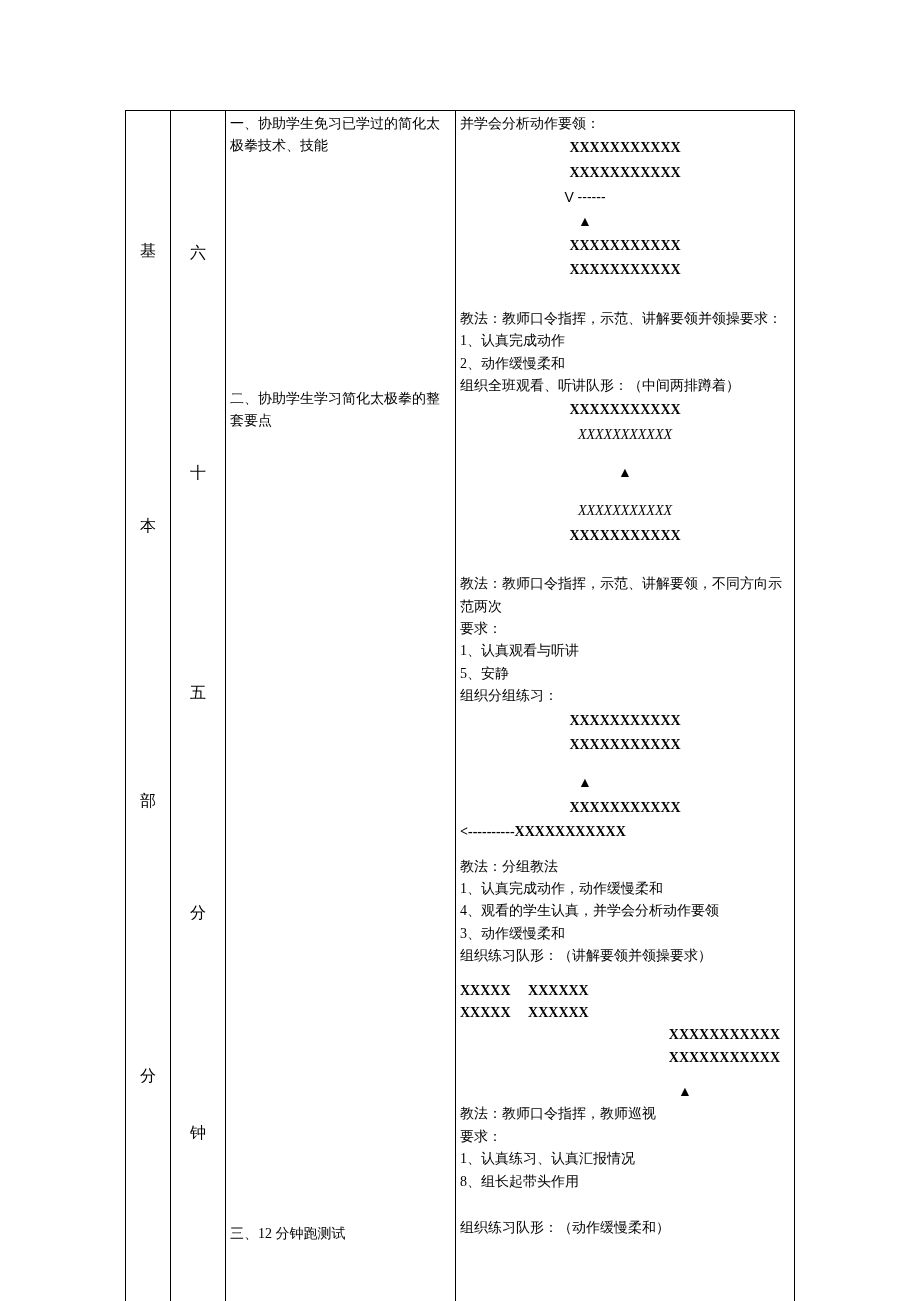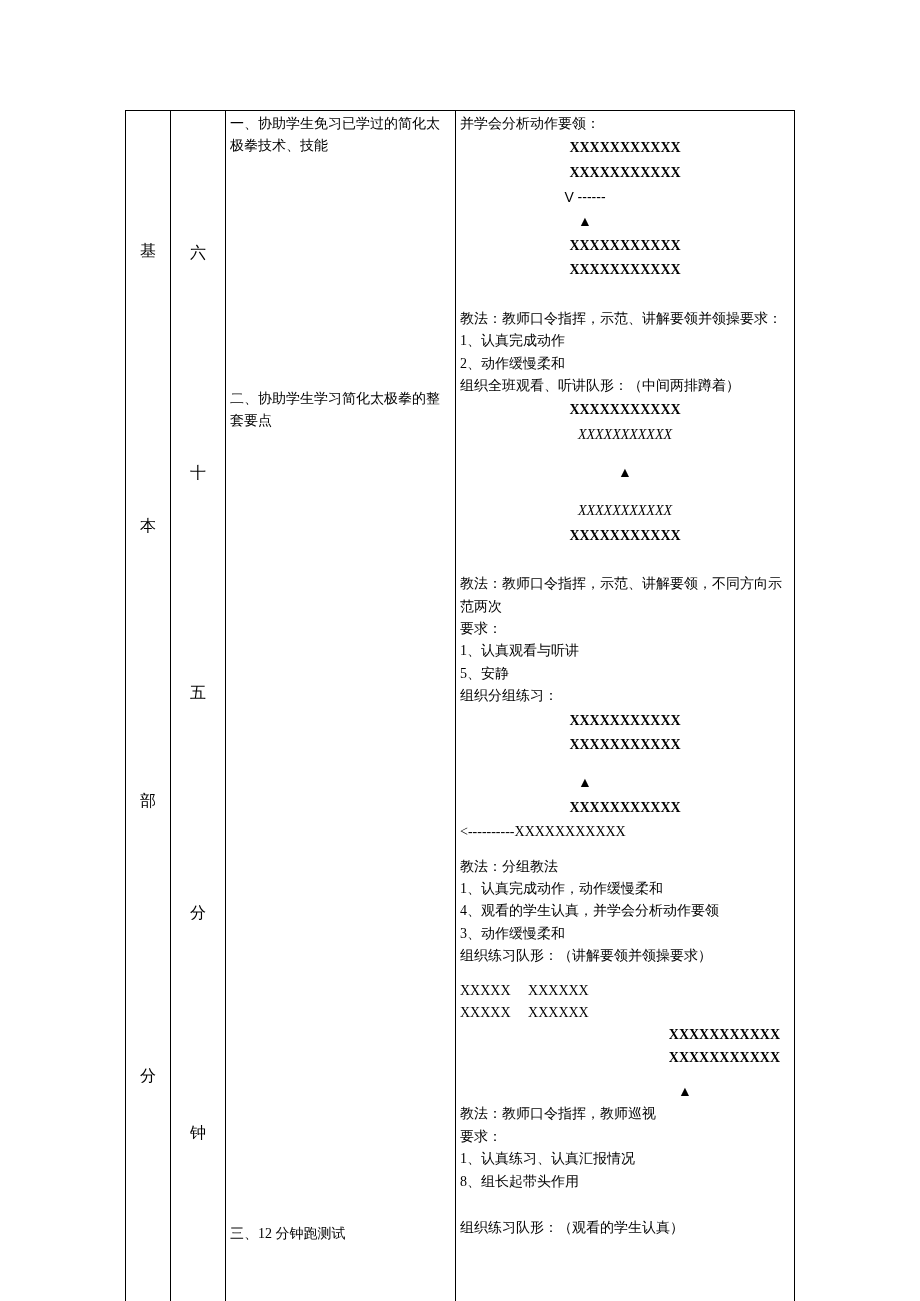--- a/index.html
+++ b/index.html
@@ -30,21 +30,21 @@
   }
   .col1 { width: 45px; }
   .col2 { width: 55px; }
   .col3 { width: 230px; }
   .col4 { }
   .vlabel {
     text-align: center;
     font-size: 16px;
   }
   .vlabel span { display: block; }
-  .bold { font-weight: normal; }
+  .bold { font-weight: bold; }
   .formation { text-align: center; font-weight: bold; margin: 2px 0; }
   .formation.italic { font-style: italic; font-weight: normal; }
   .right-block { text-align: right; padding-right: 10px; font-weight: bold; }
   .sp { height: 12px; }
   .sp2 { height: 24px; }
   .sp3 { height: 36px; }
 </style>
 </head>
 <body>
 
@@ -135,20 +135,20 @@
   </div>
   <div class="right-block">XXXXXXXXXXX</div>
   <div class="right-block">XXXXXXXXXXX</div>
   <div class="sp"></div>
   <div style="text-align:center;padding-left:120px;">▲</div>
   <div>教法：教师口令指挥，教师巡视</div>
   <div>要求：</div>
   <div>1、认真练习、认真汇报情况</div>
   <div>8、组长起带头作用</div>
   <div class="sp2"></div>
-  <div>组织练习队形：（观看的学生认真）</div>
+  <div>组织练习队形：（动作缓慢柔和）</div>
   <div class="sp3"></div>
 
 </td>
 </tr>
 </tbody>
     </table>
 </div>
 
 </body></html>

